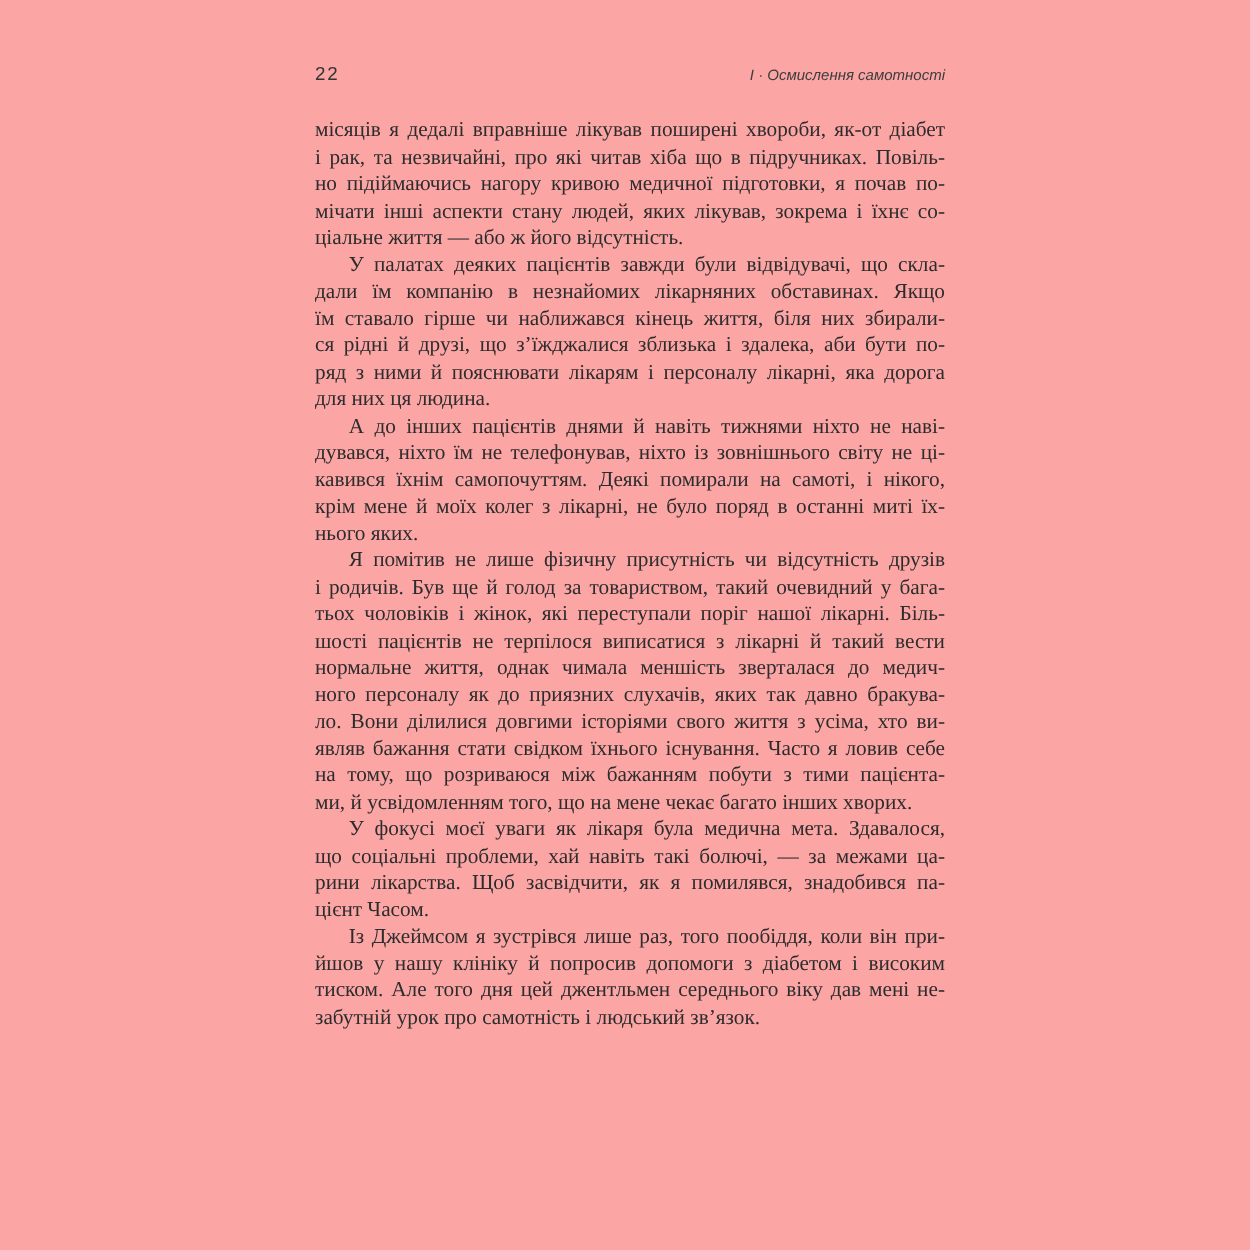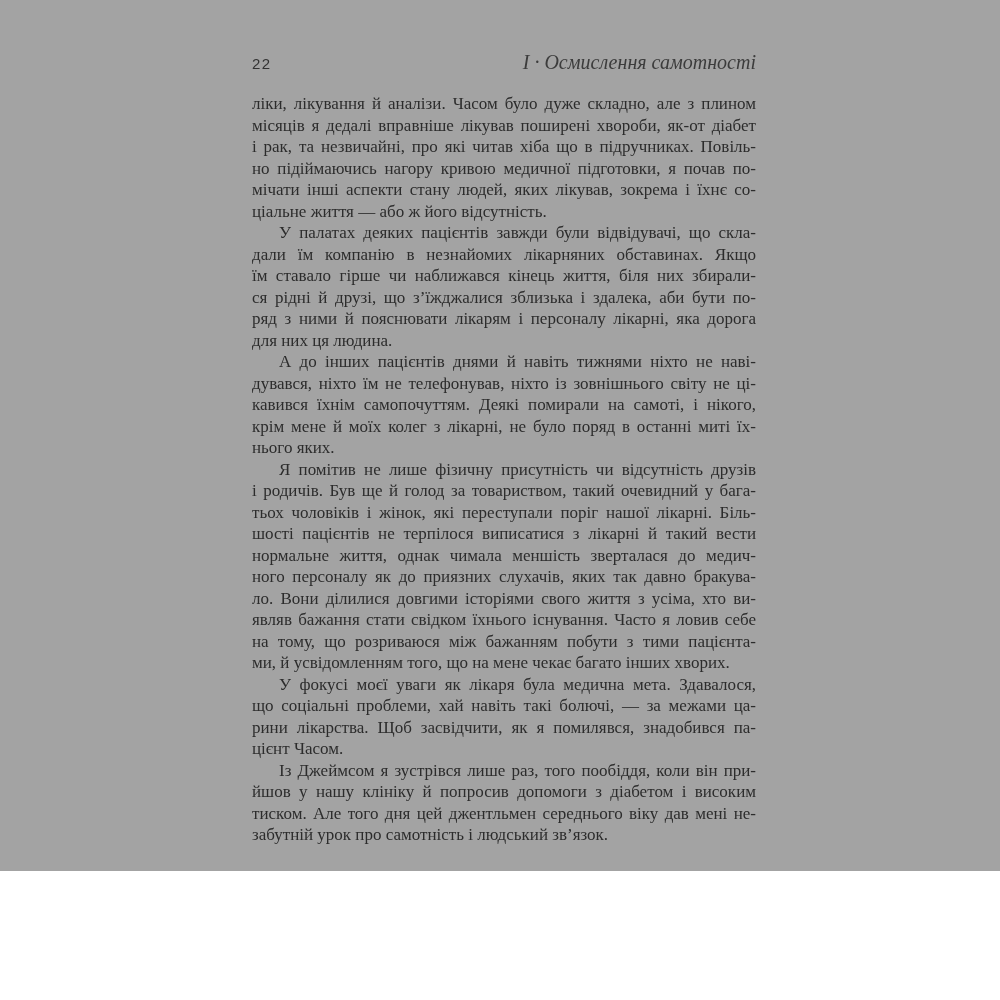--- a/index.html
+++ b/index.html
@@ -2,22 +2,22 @@
 <html><head>
 <meta charset="utf-8">
 <style>
   html, body {
     margin: 0;
     padding: 0;
   }
   .page {
     position: relative;
     width: 1000px;
-    height: 871px;
-    background: #a3a3a3;
+    height: 1000px;
+    background: #fca5a5;
     overflow: hidden;
     font-family: "Liberation Serif", serif;
   }
   .page-header {
     position: absolute;
     left: 252px;
     width: 504px;
     top: 51px;
     height: 20px;
     display: flex;
@@ -25,23 +25,23 @@
     align-items: baseline;
     color: #3a3a3a;
   }
   .page-number {
     font-family: "Liberation Sans", sans-serif;
     font-size: 15px;
     letter-spacing: 1.5px;
     color: #333333;
   }
   .running-title {
-    font-family: Liberation Serif, serif;
+    font-family: Liberation Sans, sans-serif;
     font-style: italic;
-    font-size: 20px;
+    font-size: 12px;
     color: #3c3c3c;
   }
   .body-text {
     position: absolute;
     left: 252px;
     top: 93px;
     width: 504px;
     color: #2c2c2c;
     font-size: 17px;
     line-height: 21.5px;
@@ -64,21 +64,20 @@
 </head>
 <body>
 
 <div class="page">
   <div class="page-header">
     <span class="page-number">22</span>
     <span class="running-title">І · Осмислення самотності</span>
   </div>
   <div class="body-text">
       <div class="paragraph">
-        <div class="line">ліки, лікування й аналізи. Часом було дуже складно, але з плином</div>
         <div class="line">місяців я дедалі вправніше лікував поширені хвороби, як-от діабет</div>
         <div class="line">і рак, та незвичайні, про які читав хіба що в підручниках. Повіль-</div>
         <div class="line">но підіймаючись нагору кривою медичної підготовки, я почав по-</div>
         <div class="line">мічати інші аспекти стану людей, яких лікував, зокрема і їхнє со-</div>
         <div class="line lastline">ціальне життя — або ж його відсутність.</div>
       </div>
       <div class="paragraph">
         <div class="line firstline-indent">У палатах деяких пацієнтів завжди були відвідувачі, що скла-</div>
         <div class="line">дали їм компанію в незнайомих лікарняних обставинах. Якщо</div>
         <div class="line">їм ставало гірше чи наближався кінець життя, біля них збирали-</div>

